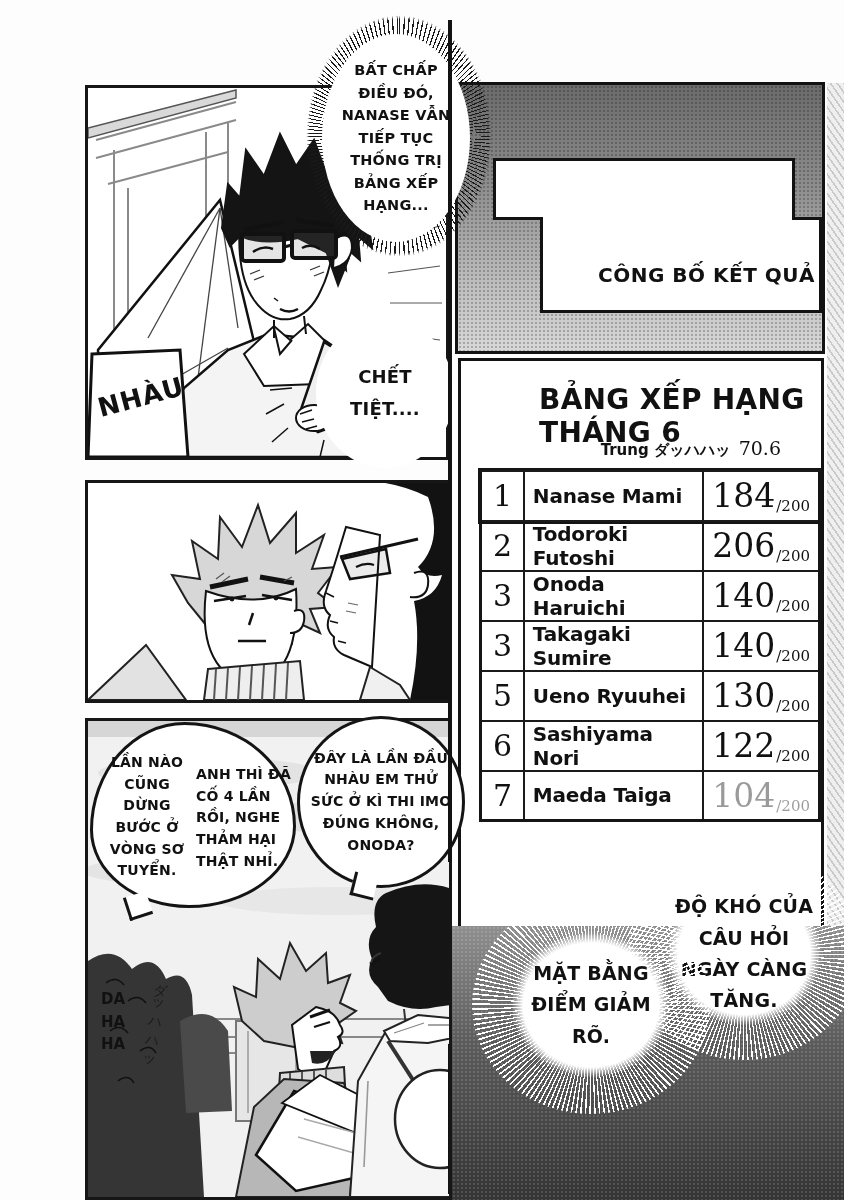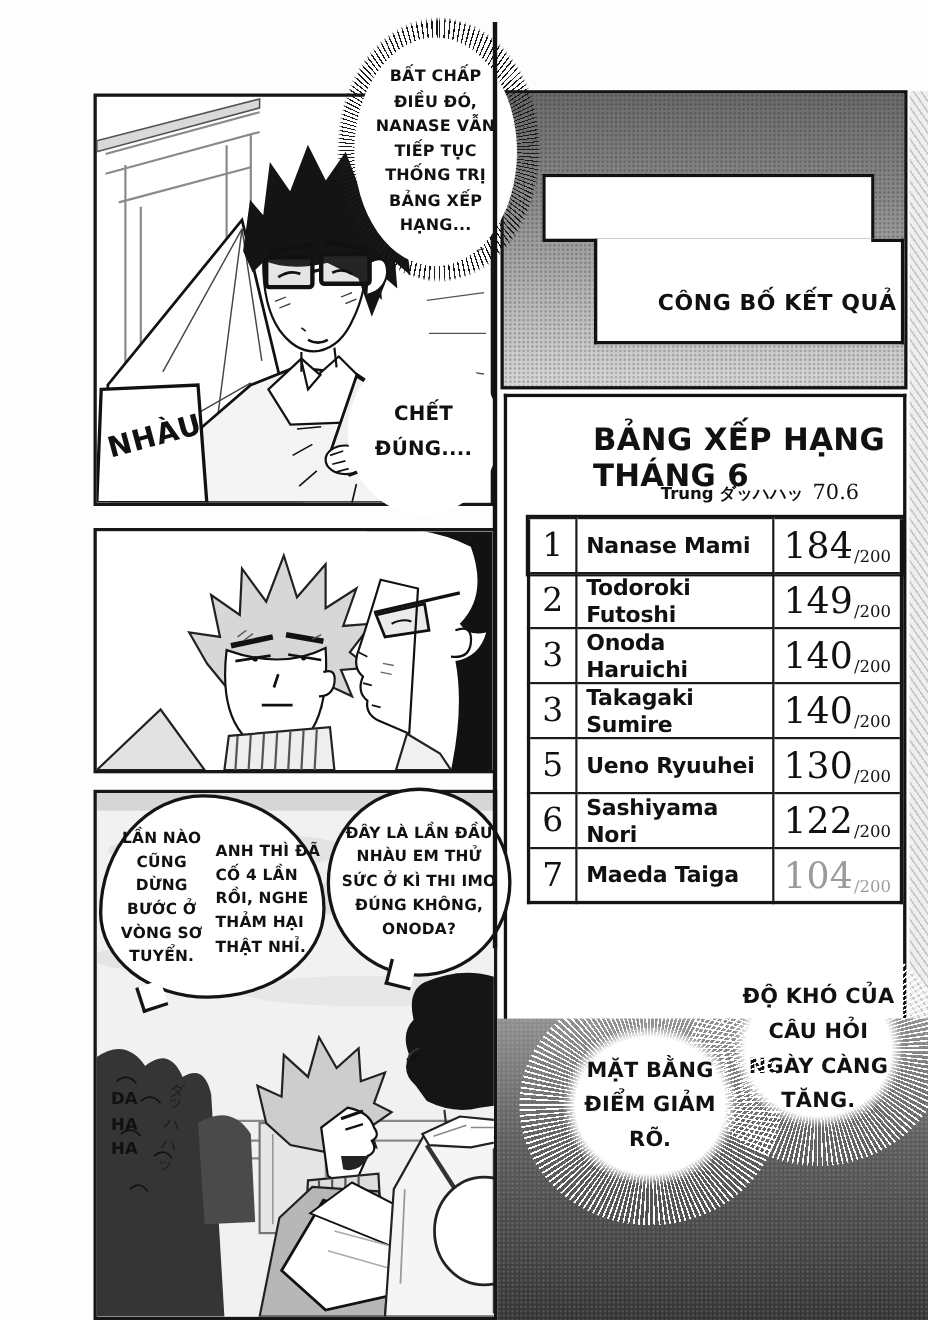--- a/index.html
+++ b/index.html
@@ -177,21 +177,21 @@
     </svg>
   </div>
   <div class="sfx-nhau">NHÀU</div>
 
   <div class="flash" style="left:296px;top:2px;width:206px;height:268px;"></div>
   <div class="bubble ellipse" style="left:322px;top:34px;width:148px;height:208px;">
     <div class="btxt" style="width:126px;font-size:14.5px;">BẤT CHẤP ĐIỀU ĐÓ, NANASE VẪN TIẾP TỤC THỐNG TRỊ BẢNG XẾP HẠNG...</div>
   </div>
 
   <div class="bubble ellipse" style="left:316px;top:318px;width:138px;height:150px;">
-    <div class="btxt" style="width:96px;font-size:18px;line-height:1.8;">CHẾT ĐÚNG....</div>
+    <div class="btxt" style="width:96px;font-size:18px;line-height:1.8;">CHẾT TIỆT....</div>
   </div>
 
   <div class="panel" style="left:85px;top:480px;width:366px;height:223px;">
     <svg width="360" height="217" viewBox="0 0 360 217">
       <rect width="360" height="217" fill="#ffffff"></rect>
       <rect width="360" height="217" fill="url(#none)"></rect>
 
       <path d="M0 217 L58 162 L98 217 Z" fill="#e2e2e2" stroke="#222" stroke-width="2"></path>
       <path d="M100 120 L84 92 L112 96 L104 58 L130 76 L132 34 L154 64 L170 22 L182 60 L208 30
                L208 70 L236 52 L224 86 L250 84 L230 110 L248 124 L222 126 L232 150 L206 138
@@ -331,21 +331,21 @@
     <table class="ranking">
       <tbody>
         <tr class="top-row hl">
           <td class="rk">1</td>
           <td class="nm">Nanase Mami</td>
           <td class="sc"><span class="score-wrap"><span class="score-num">184</span><span class="score-max">/200</span></span></td>
         </tr>
         <tr>
           <td class="rk">2</td>
           <td class="nm">Todoroki Futoshi</td>
-          <td class="sc"><span class="score-wrap"><span class="score-num">149</span><span class="score-max">/200</span></span></td>
+          <td class="sc"><span class="score-wrap"><span class="score-num">206</span><span class="score-max">/200</span></span></td>
         </tr>
         <tr>
           <td class="rk">3</td>
           <td class="nm">Onoda Haruichi</td>
           <td class="sc"><span class="score-wrap"><span class="score-num">140</span><span class="score-max">/200</span></span></td>
         </tr>
         <tr>
           <td class="rk">3</td>
           <td class="nm">Takagaki Sumire</td>
           <td class="sc"><span class="score-wrap"><span class="score-num">140</span><span class="score-max">/200</span></span></td>

